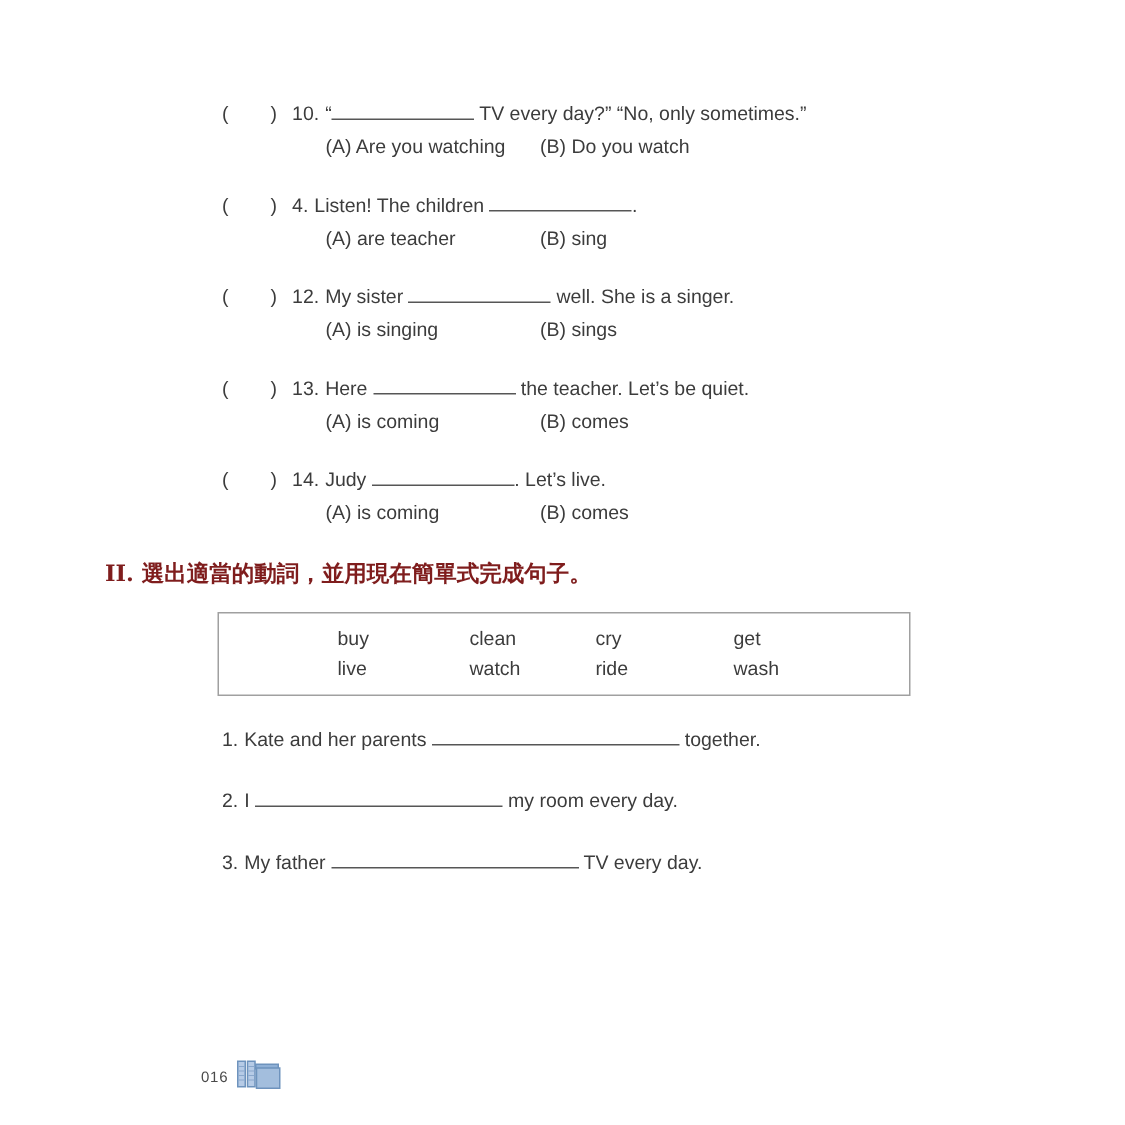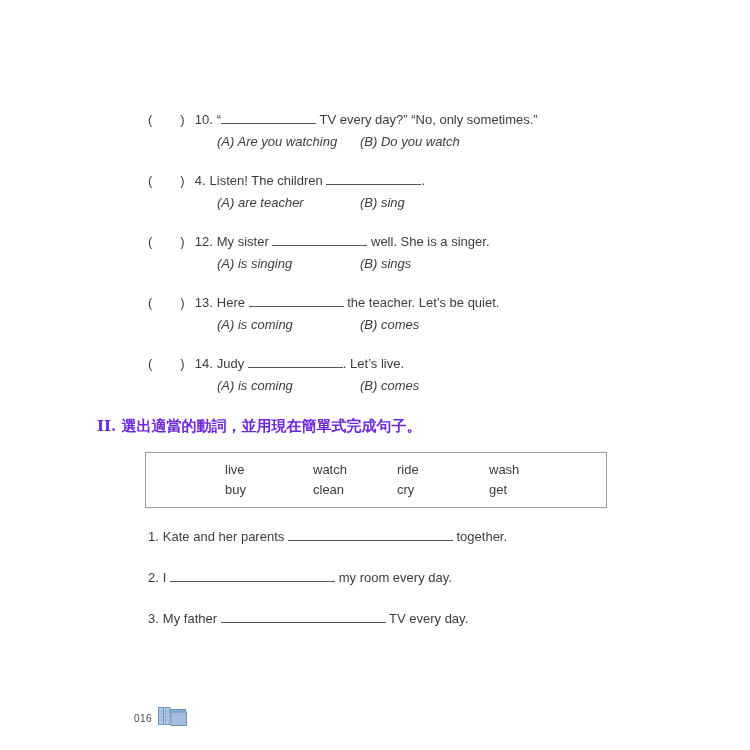--- a/index.html
+++ b/index.html
@@ -9,44 +9,44 @@
     width: 750px;
     height: 750px;
     background: #ffffff;
     font-family: "Liberation Sans", "DejaVu Sans", sans-serif;
     font-size: 13px;
     color: #3c3c3c;
     overflow: hidden;
   }
 
   
-  .mc-section { padding-top: 112px; padding-left: 148px; }
+  .mc-section { padding-top: 68px; padding-left: 148px; }
   .mc-q { margin-bottom: 24px; }
   .q-line { height: 15px; line-height: 15px; white-space: nowrap; }
   .paren-close { margin-left: 28px; }
   .q-num { margin-left: 10px; margin-right: 4px; }
   .blank {
     display: inline-block;
     height: 11px;
     border-bottom: 1px solid #565656;
     vertical-align: baseline;
   }
   .blank-sm { width: 95px; }
   .blank-lg { width: 165px; }
-  .opt-line { margin-top: 7px; padding-left: 69px; height: 15px; line-height: 15px; white-space: nowrap; font-style: italic; }
+  .opt-line { margin-top: 7px; padding-left: 69px; height: 15px; line-height: 15px; white-space: nowrap; }
   .opt-a { display: inline-block; width: 143px; }
 
   
   .fill-heading {
     margin-top: 20px;
-    margin-left: 97px;
+    margin-left: 70px;
     font-family: "DejaVu Serif", "Liberation Serif", serif;
     font-weight: bold;
     font-size: 15px;
-    color: #6d28d9;
+    color: #7f1d1d;
     line-height: 19px;
   }
   .word-bank {
     margin-top: 16px;
     margin-left: 145px;
     width: 462px;
     border: 1px solid #a0a0a0;
     padding: 7px 0 7px 79px;
     background: #ffffff;
   }
@@ -117,30 +117,30 @@
         <span class="opt-a">(A) is coming</span><span class="opt-b">(B) comes</span>
       </div>
     </div>
 
   </div>
 
   <div class="fill-heading">II. 選出適當的動詞，並用現在簡單式完成句子。</div>
 
   <div class="word-bank">
     <div class="wb-row">
+      <span>buy</span>
+      <span>clean</span>
+      <span>cry</span>
+      <span>get</span>
+    </div>
+    <div class="wb-row">
       <span>live</span>
       <span>watch</span>
       <span>ride</span>
       <span>wash</span>
-    </div>
-    <div class="wb-row">
-      <span>buy</span>
-      <span>clean</span>
-      <span>cry</span>
-      <span>get</span>
     </div>
   </div>
 
   <div class="fill-questions">
     <div class="fill-q">
       <span class="q-num">1.</span><span>Kate and her parents </span><span class="blank blank-lg"></span><span> together.</span>
     </div>
     <div class="fill-q">
       <span class="q-num">2.</span><span>I </span><span class="blank blank-lg"></span><span> my room every day.</span>
     </div>

